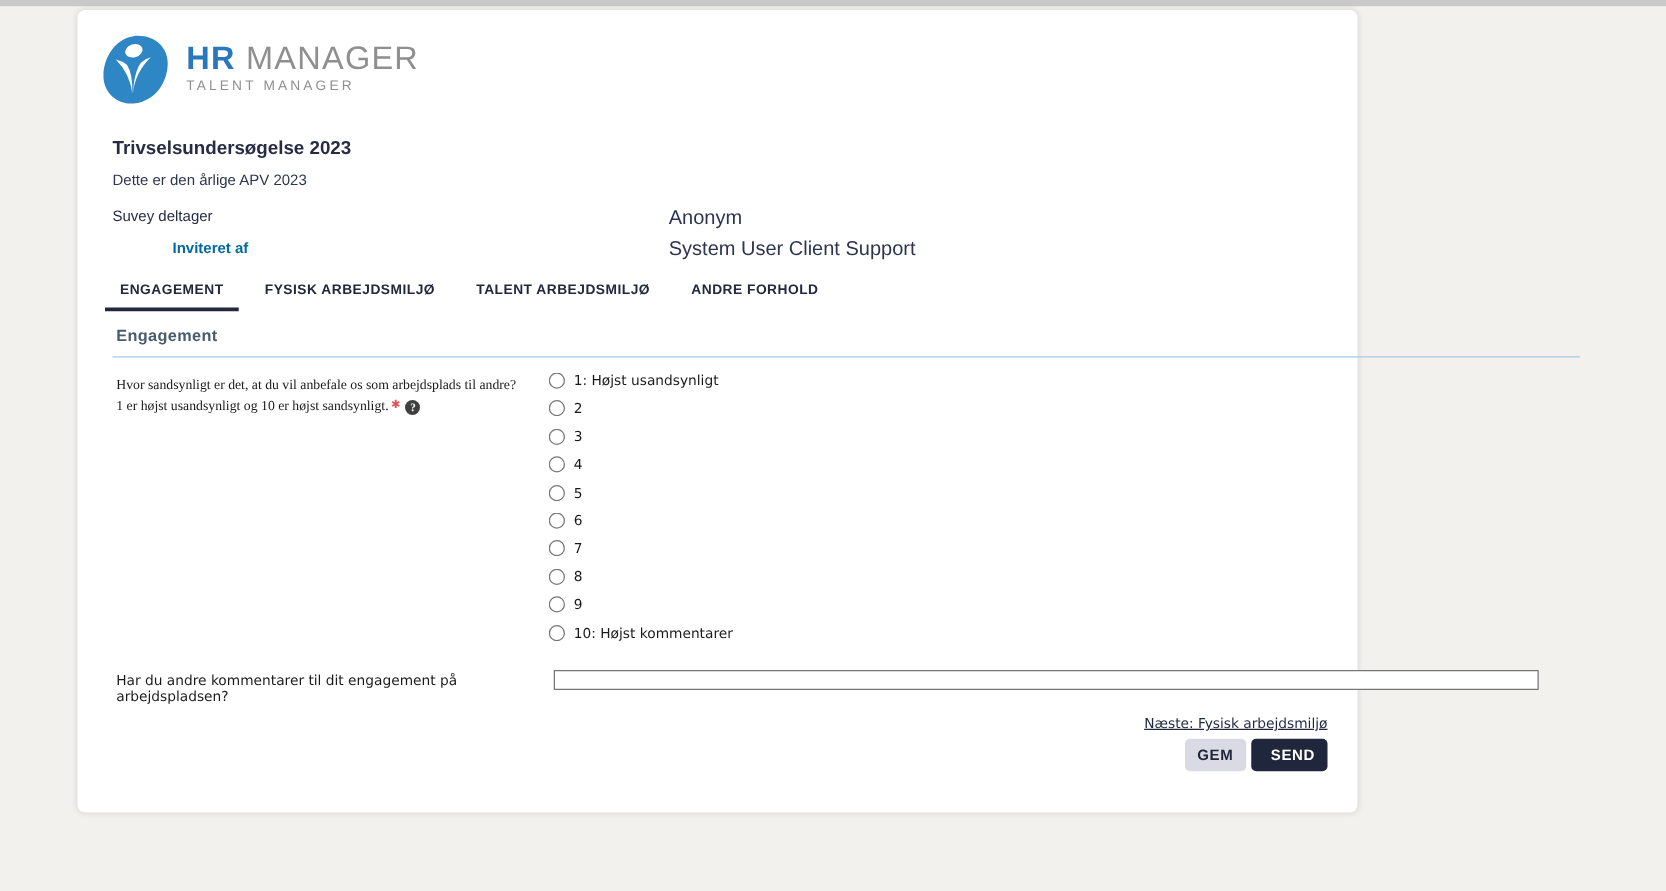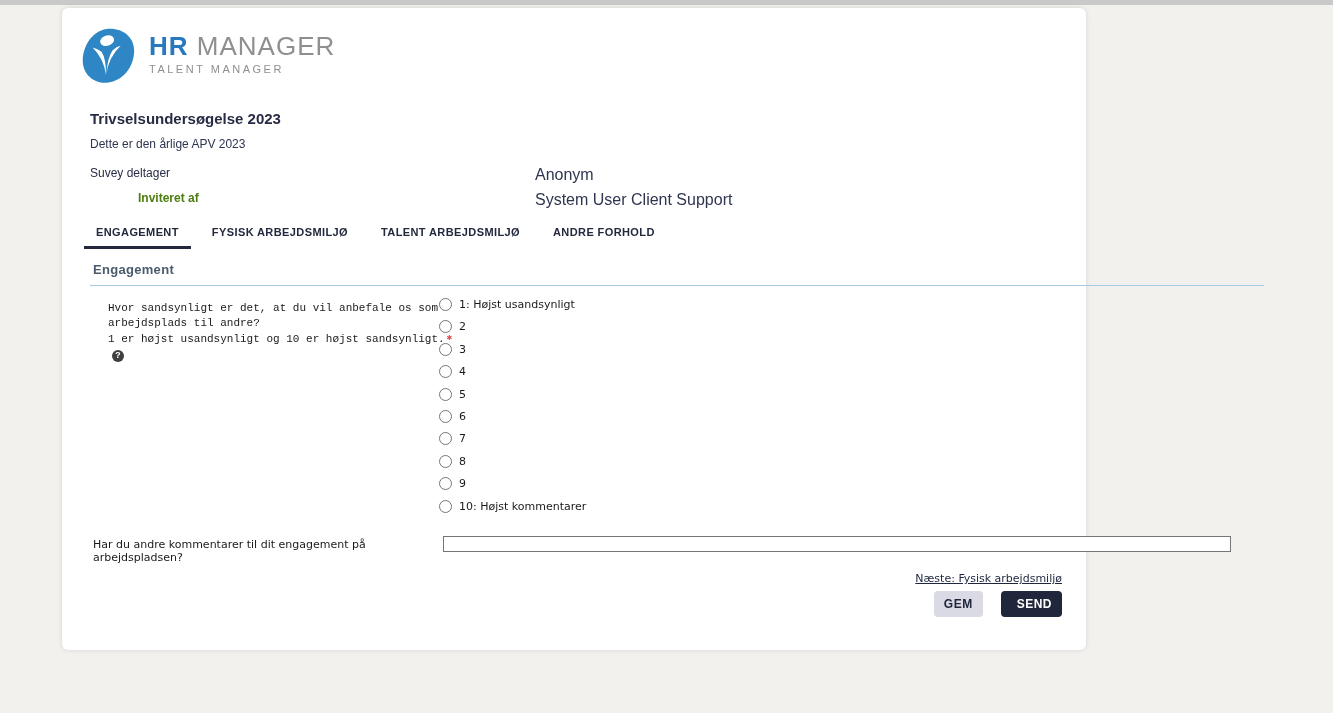--- a/index.html
+++ b/index.html
@@ -24,40 +24,40 @@
   .logo-text { margin-left: 12px; padding-top: 4px; }
   .logo-line1 { font-size: 26px; letter-spacing: 1px; line-height: 28px; }
   .logo-hr { color: #2878be; font-weight: bold; }
   .logo-manager { color: #8f8f8f; font-weight: 400; }
   .logo-tagline { font-size: 11px; color: #8f8f8f; letter-spacing: 2.5px; margin-top: 3px; }
   
   .survey-title { position: absolute; left: 28px; top: 102px; font-size: 15px; font-weight: bold; color: #272c44; }
   .survey-desc  { position: absolute; left: 28px; top: 129px; font-size: 12px; color: #2e3550; }
   .meta-label-1 { position: absolute; left: 28px; top: 158px; font-size: 12px; font-weight: normal; color: #272c44; }
   .meta-value-1 { position: absolute; left: 473px; top: 158px; font-size: 16px; color: #2e3550; }
-  .meta-label-2 { position: absolute; left: 28px; top: 183px; font-size: 12px; font-weight: bold; color: #4d7c0f; padding-left: 48px; }
+  .meta-label-2 { position: absolute; left: 28px; top: 183px; font-size: 12px; font-weight: bold; color: #0369a1; padding-left: 48px; }
   .meta-value-2 { position: absolute; left: 473px; top: 183px; font-size: 16px; color: #2e3550; }
   
   .tabs { position: absolute; left: 22px; top: 212px; display: flex; gap: 9px; }
   .tab {
     padding: 6px 12px 8px 12px; font-size: 11px; font-weight: 600;
     letter-spacing: 0.4px; color: #23283e; border-bottom: 3px solid transparent;
     cursor: pointer; white-space: nowrap;
   }
   .tab.active { border-bottom-color: #23283e; }
   
   .section-header {
     position: absolute; left: 28px; top: 252px; width: 1174px;
     border-bottom: 1px solid #a4cbe3; padding: 0 0 7px 3px;
   }
   .section-header span { font-size: 13px; font-weight: bold; color: #4a5b6e; letter-spacing: 0.3px; }
   
   .q1-text {
     position: absolute; left: 31px; top: 293px; width: 352px;
-    font-family: Liberation Mono, monospace; font-size: 11px; color: #1a1a1a; line-height: 15px; margin-left: 15px;
+    font-family: Liberation Serif, serif; font-size: 11px; color: #1a1a1a; line-height: 15px;
   }
   .req-marker { color: #e05252; font-size: 9px; vertical-align: 2px; margin-left: 2px; }
   .help-icon {
     display: inline-block; width: 12px; height: 12px; border-radius: 50%;
     background: #3f3f3f; color: #ffffff; font-size: 9px; font-weight: bold;
     text-align: center; line-height: 12px; margin-left: 4px; vertical-align: -1px;
     cursor: default;
   }
   .rating-options { position: absolute; left: 377px; top: 290px; }
   .radio-row {
@@ -75,21 +75,21 @@
     position: absolute; left: 381px; top: 528px; width: 788px; height: 16px;
     border: 1px solid #767676; background: #ffffff;
     font-family: "DejaVu Sans", sans-serif; font-size: 11px; padding: 0 3px;
   }
   
   .next-link {
     position: absolute; right: 24px; top: 564px;
     font-family: "DejaVu Sans", sans-serif; font-size: 11px; color: #1f2740;
     text-decoration: underline; cursor: pointer;
   }
-  .buttons { position: absolute; right: 24px; top: 583px; display: flex; gap: 18px; }
+  .buttons { position: absolute; right: 24px; top: 583px; display: flex; gap: 4px; }
   .btn {
     border: none; border-radius: 4px; font-family: "Liberation Sans", sans-serif;
     font-size: 12px; font-weight: bold; letter-spacing: 0.5px; padding: 6px 10px;
     cursor: pointer;
   }
   .btn-gem  { background: #d9dae3; color: #20263b; }
   .btn-send { background: #20263b; color: #ffffff; padding-left: 16px; }
 </style>
 </head>
 <body>

